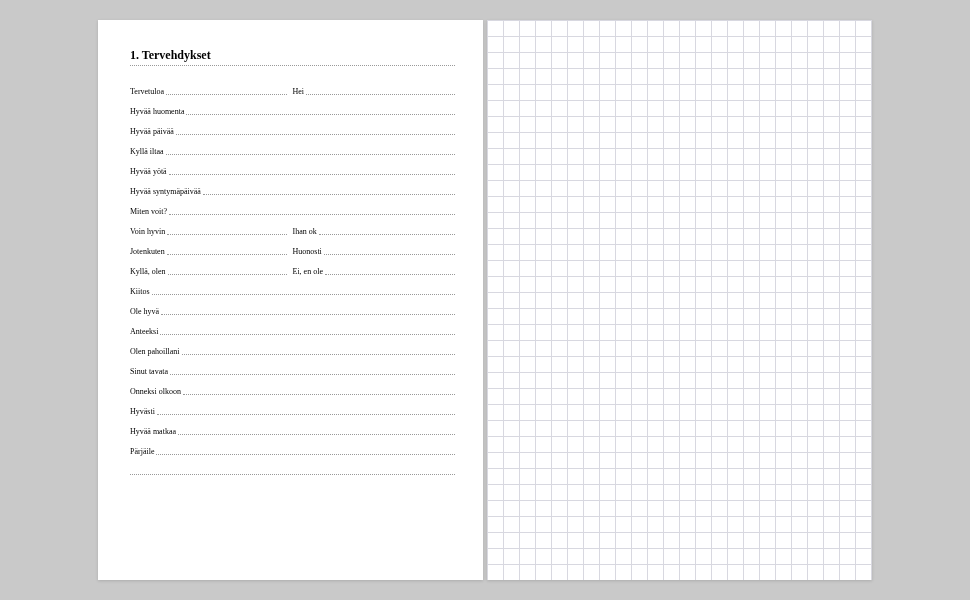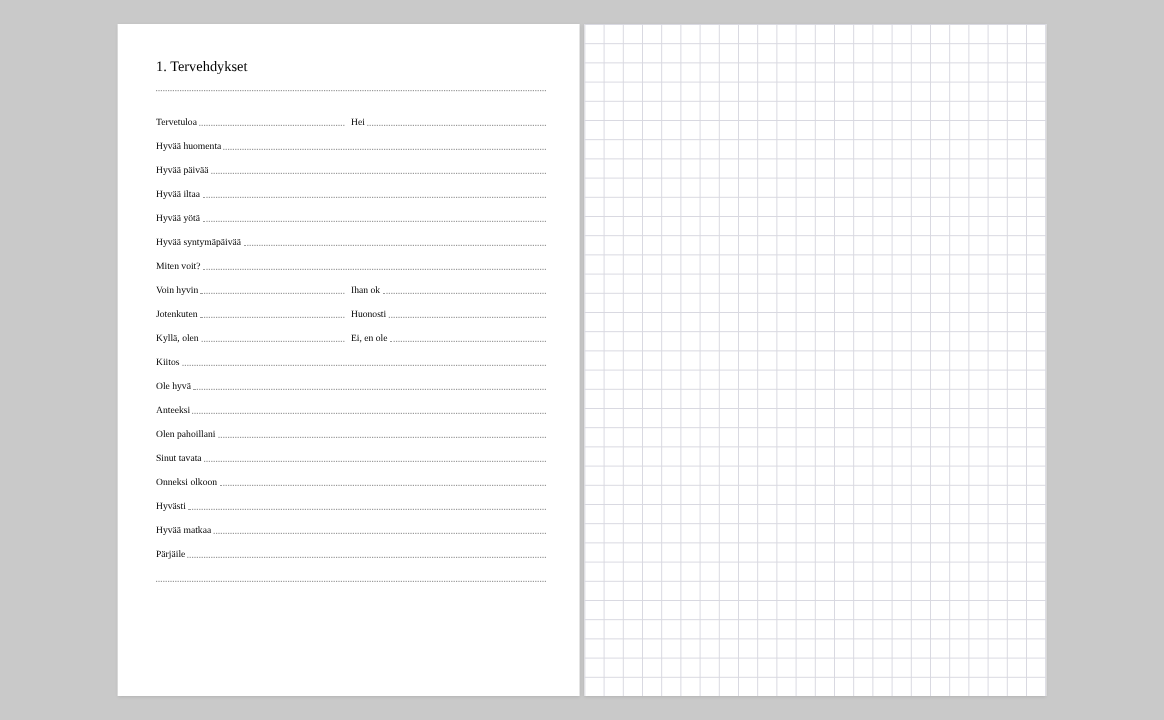--- a/index.html
+++ b/index.html
@@ -22,23 +22,23 @@
     width: 385px;
     height: 560px;
     box-shadow: 0 1px 3px rgba(0,0,0,0.15);
     position: relative;
   }
   .page-left {
     padding: 28px 28px 20px 32px;
   }
   .title {
     font-size: 12px;
-    font-weight: normal;
+    font-weight: bold;
     color: #000;
-    margin-bottom: 12px;
+    margin-bottom: 2px;
   }
   .title-rule {
     border-bottom: 1px dotted #999;
     height: 1px;
     margin-bottom: 12px;
   }
   .rows {
     display: flex;
     flex-direction: column;
     gap: 1px;
@@ -102,21 +102,21 @@
         </div>
         <div class="row">
           <span class="term">Hyvää huomenta</span>
           <span class="fill"></span>
         </div>
         <div class="row">
           <span class="term">Hyvää päivää</span>
           <span class="fill"></span>
         </div>
         <div class="row">
-          <span class="term">Hyvää iltaa</span>
+          <span class="term">Kyllä iltaa</span>
           <span class="fill"></span>
         </div>
         <div class="row">
           <span class="term">Hyvää yötä</span>
           <span class="fill"></span>
         </div>
         <div class="row">
           <span class="term">Hyvää syntymäpäivää</span>
           <span class="fill"></span>
         </div>

